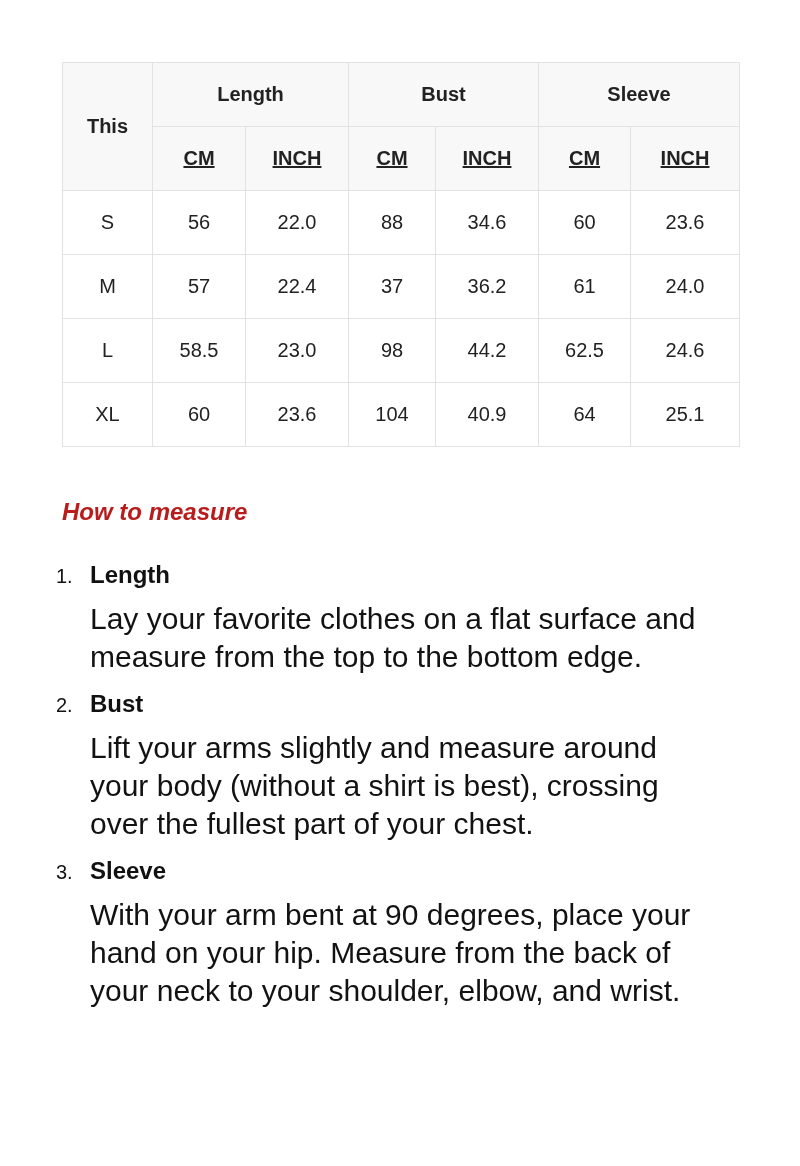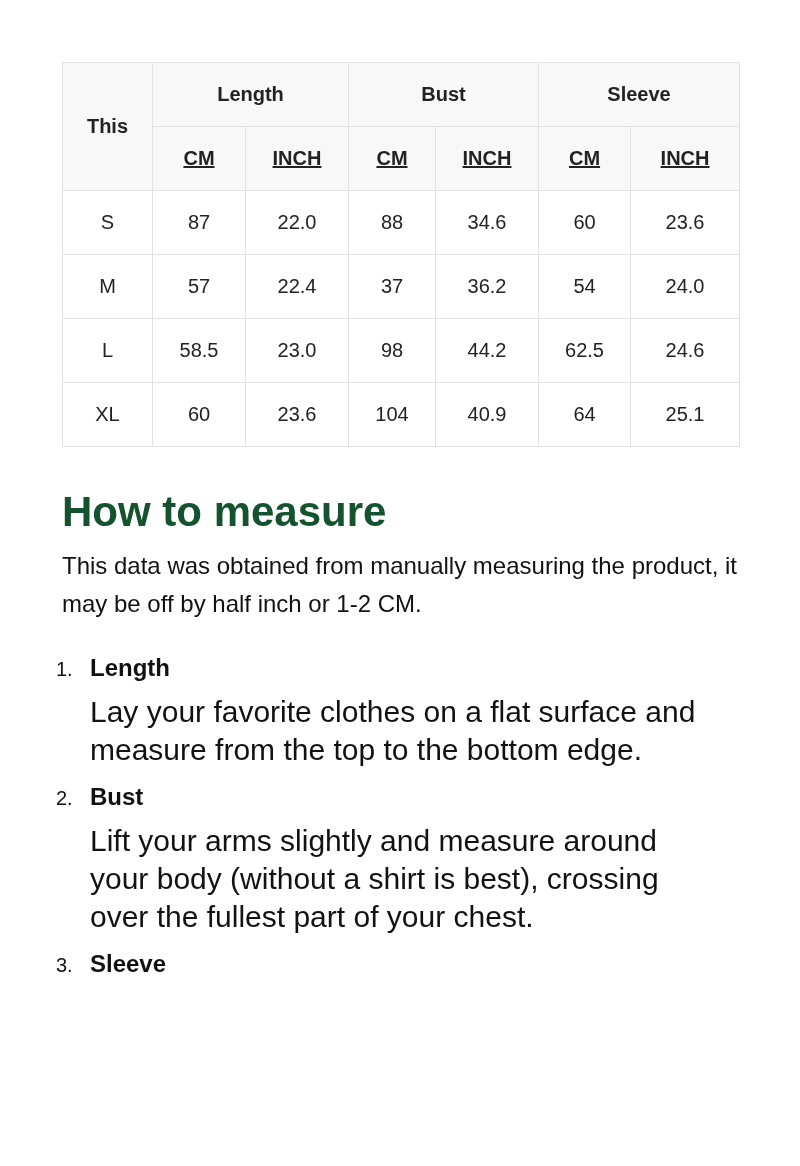--- a/index.html
+++ b/index.html
@@ -41,24 +41,25 @@
   .col-lcm   { width: 93px; }
   .col-linch { width: 103px; }
   .col-bcm   { width: 87px; }
   .col-binch { width: 103px; }
   .col-scm   { width: 92px; }
   .col-sinch { width: 109px; }
 
   
   .howto { margin-top: 47px; }
   .howto-title {
-    font-size: 42px;
+    font-size: 24px;
     font-weight: bold;
-    color: #14532d;
+    color: #b91c1c;
     line-height: 36px;
+    font-style: italic;
   }
   .howto-intro {
     margin-top: 17px;
     font-size: 24px;
     line-height: 38px;
     color: #121212;
     max-width: 680px;
   }
   .steps {
     margin-top: 29px;
@@ -119,34 +120,34 @@
         <th>INCH</th>
         <th>CM</th>
         <th>INCH</th>
         <th>CM</th>
         <th>INCH</th>
       </tr>
     </thead>
     <tbody>
       <tr>
         <td>S</td>
-        <td>87</td>
+        <td>56</td>
         <td>22.0</td>
         <td>88</td>
         <td>34.6</td>
         <td>60</td>
         <td>23.6</td>
       </tr>
       <tr>
         <td>M</td>
         <td>57</td>
         <td>22.4</td>
         <td>37</td>
         <td>36.2</td>
-        <td>54</td>
+        <td>61</td>
         <td>24.0</td>
       </tr>
       <tr>
         <td>L</td>
         <td>58.5</td>
         <td>23.0</td>
         <td>98</td>
         <td>44.2</td>
         <td>62.5</td>
         <td>24.6</td>
@@ -158,21 +159,20 @@
         <td>104</td>
         <td>40.9</td>
         <td>64</td>
         <td>25.1</td>
       </tr>
     </tbody>
   </table>
 
   <div class="howto">
     <div class="howto-title">How to measure</div>
-    <p class="howto-intro">This data was obtained from manually measuring the product, it may be off by half inch or 1-2 CM.</p>
 
     <div class="steps">
       <div class="step">
         <div class="step-head">
           <span class="step-number">1.</span>
           <span class="step-term">Length</span>
         </div>
         <p class="step-description">Lay your favorite clothes on a flat surface and measure from the top to the bottom edge.</p>
       </div>
 
@@ -182,17 +182,18 @@
           <span class="step-term">Bust</span>
         </div>
         <p class="step-description">Lift your arms slightly and measure around your body (without a shirt is best), crossing over the fullest part of your chest.</p>
       </div>
 
       <div class="step">
         <div class="step-head">
           <span class="step-number">3.</span>
           <span class="step-term">Sleeve</span>
         </div>
+        <p class="step-description">With your arm bent at 90 degrees, place your hand on your hip. Measure from the back of your neck to your shoulder, elbow, and wrist.</p>
       </div>
     </div>
   </div>
 
 </div>
 
 </body></html>

